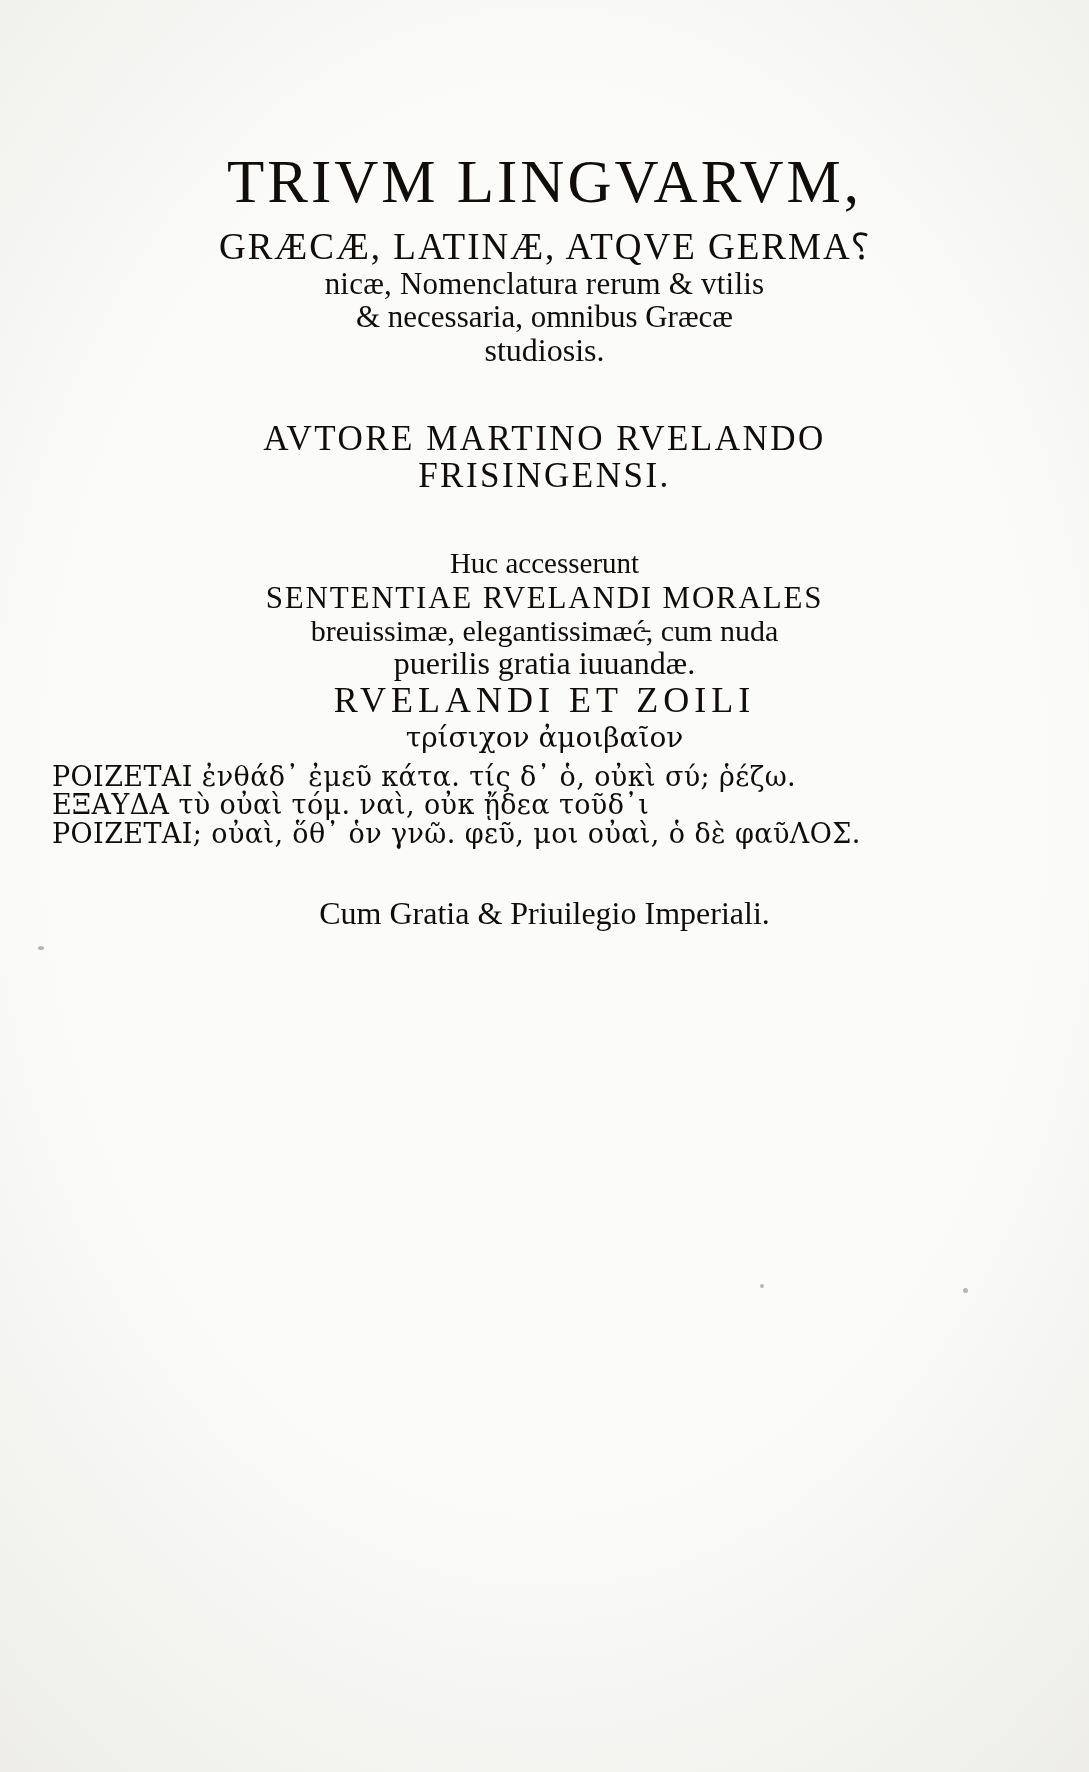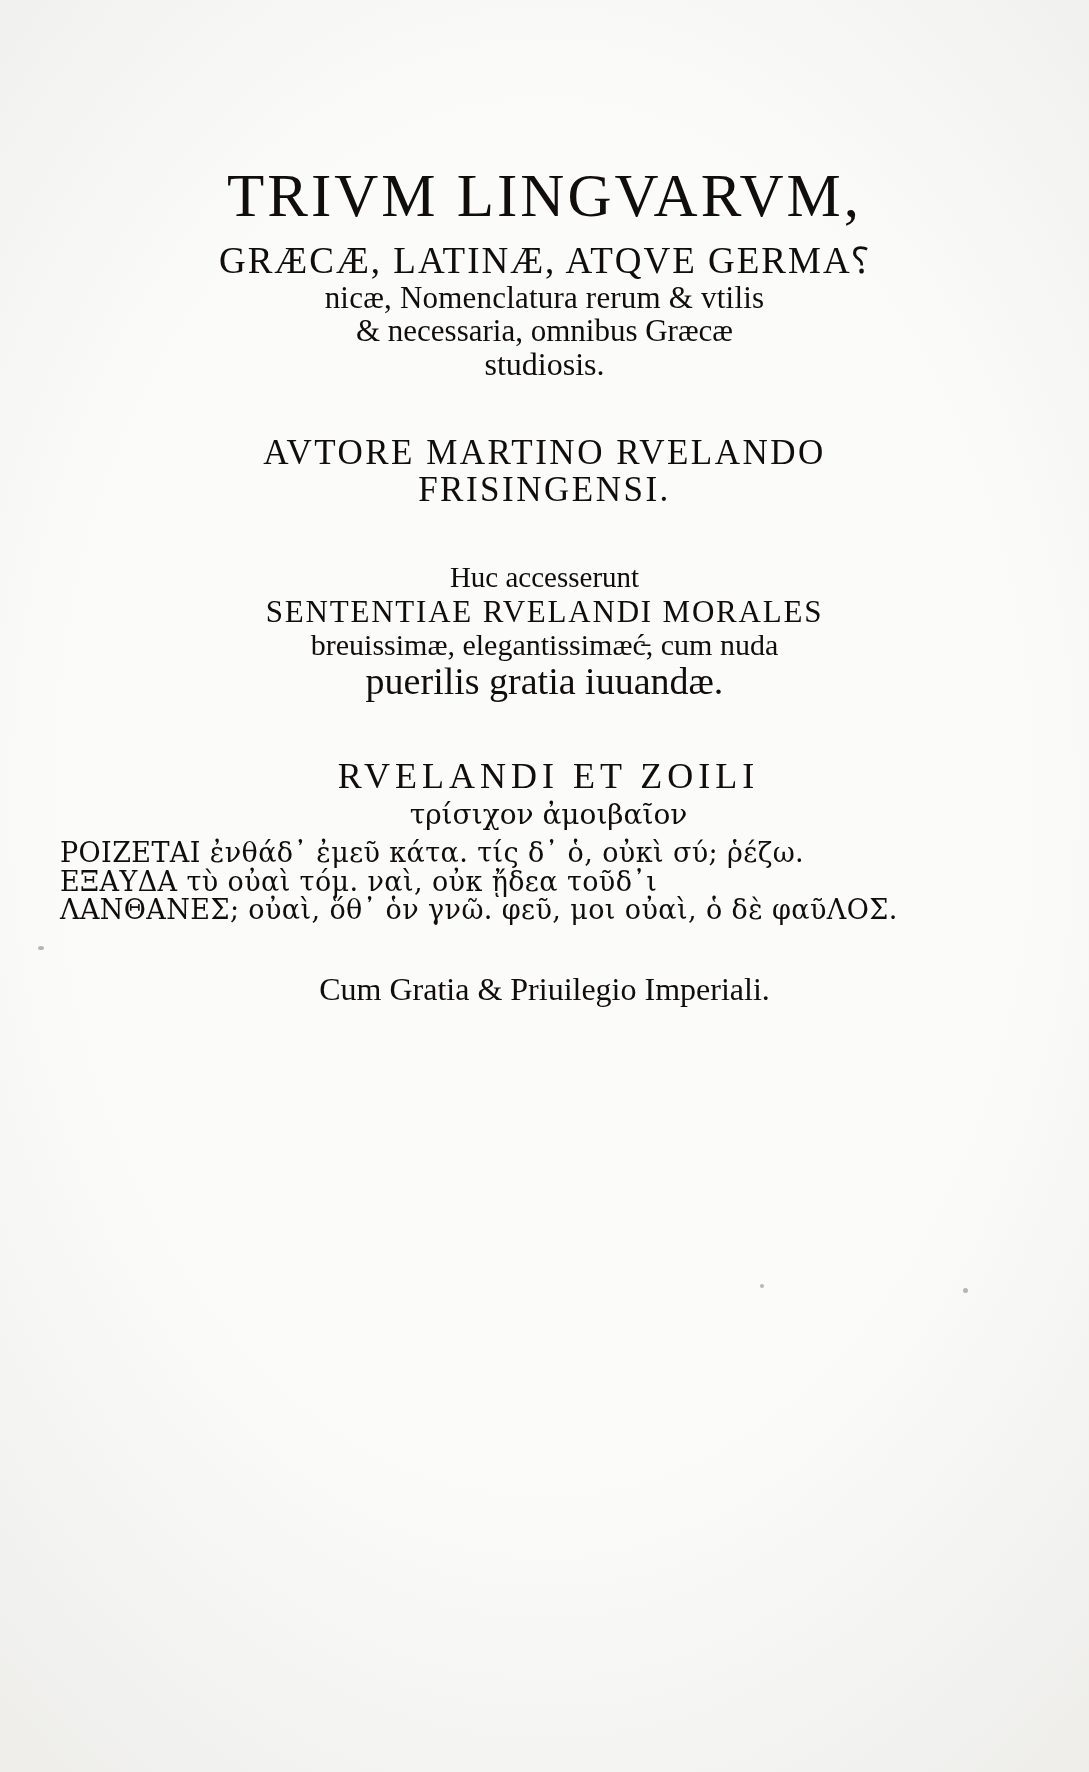--- a/index.html
+++ b/index.html
@@ -29,21 +29,21 @@
     inset: 0;
     background:
       radial-gradient(ellipse 80% 70% at 50% 45%, rgba(255,255,255,0) 55%, rgba(120,115,105,0.10) 100%);
     pointer-events: none;
   }
 
   .titleblock {
     position: absolute;
     left: 0;
     right: 0;
-    top: 164px;
+    top: 150px;
     text-align: center;
   }
 
   .line {
     display: block;
     white-space: pre;
     line-height: 1.06;
   }
 
   
@@ -90,26 +90,24 @@
     margin-top: 54px;
   }
   .ac1 { font-size: 29px; }
   .ac2 {
     font-size: 31px;
     letter-spacing: 1.8px;
     margin-top: 4px;
   }
   .ac3 { font-size: 30px; }
   .ac4 { font-size: 30px; }
-  .ac5 { font-size: 38px; }
+  .ac5 { font-size: 32px; }
 
   
   .ruelandi {
-    margin-top: 56px;
-    padding-left: 8px;
   }
   .r1 {
     font-size: 36px;
     letter-spacing: 5px;
   }
   .r2 {
     font-size: 28px;
     font-family: "DejaVu Serif", serif;
     margin-top: 4px;
   }
@@ -170,21 +168,21 @@
       <span class="line ac5">puerilis gratia iuuandæ.</span>
     </div>
 
     <div class="ruelandi">
       <span class="line r1">RVELANDI ET ZOILI</span>
       <span class="line r2">τρίσιχον ἀμοιβαῖον</span>
 
       <div class="greek">
         <span class="line">ΡΟΙΖΕΤΑΙ ἐνθάδ᾽ ἐμεῦ κάτα. τίς δ᾽ ὁ, οὐκὶ σύ; ῥέζω.</span>
         <span class="line">ΕΞΑΥΔΑ τὺ οὐαὶ τόμ. ναὶ, οὐκ ᾔδεα τοῦδ᾽ι</span>
-        <span class="line">ΛΑΝΘΑΝΕΣ; οὐαὶ, ὅθ᾽ ὁν γνῶ. φεῦ, μοι οὐαὶ, ὁ δὲ φαῦΛΟΣ.</span>
+        <span class="line">ΡΟΙΖΕΤΑΙ; οὐαὶ, ὅθ᾽ ὁν γνῶ. φεῦ, μοι οὐαὶ, ὁ δὲ φαῦΛΟΣ.</span>
       </div>
     </div>
 
     <div class="privilege">
       <span class="line">Cum Gratia &amp; Priuilegio Imperiali.</span>
     </div>
 
   </div>
 </div>
 

